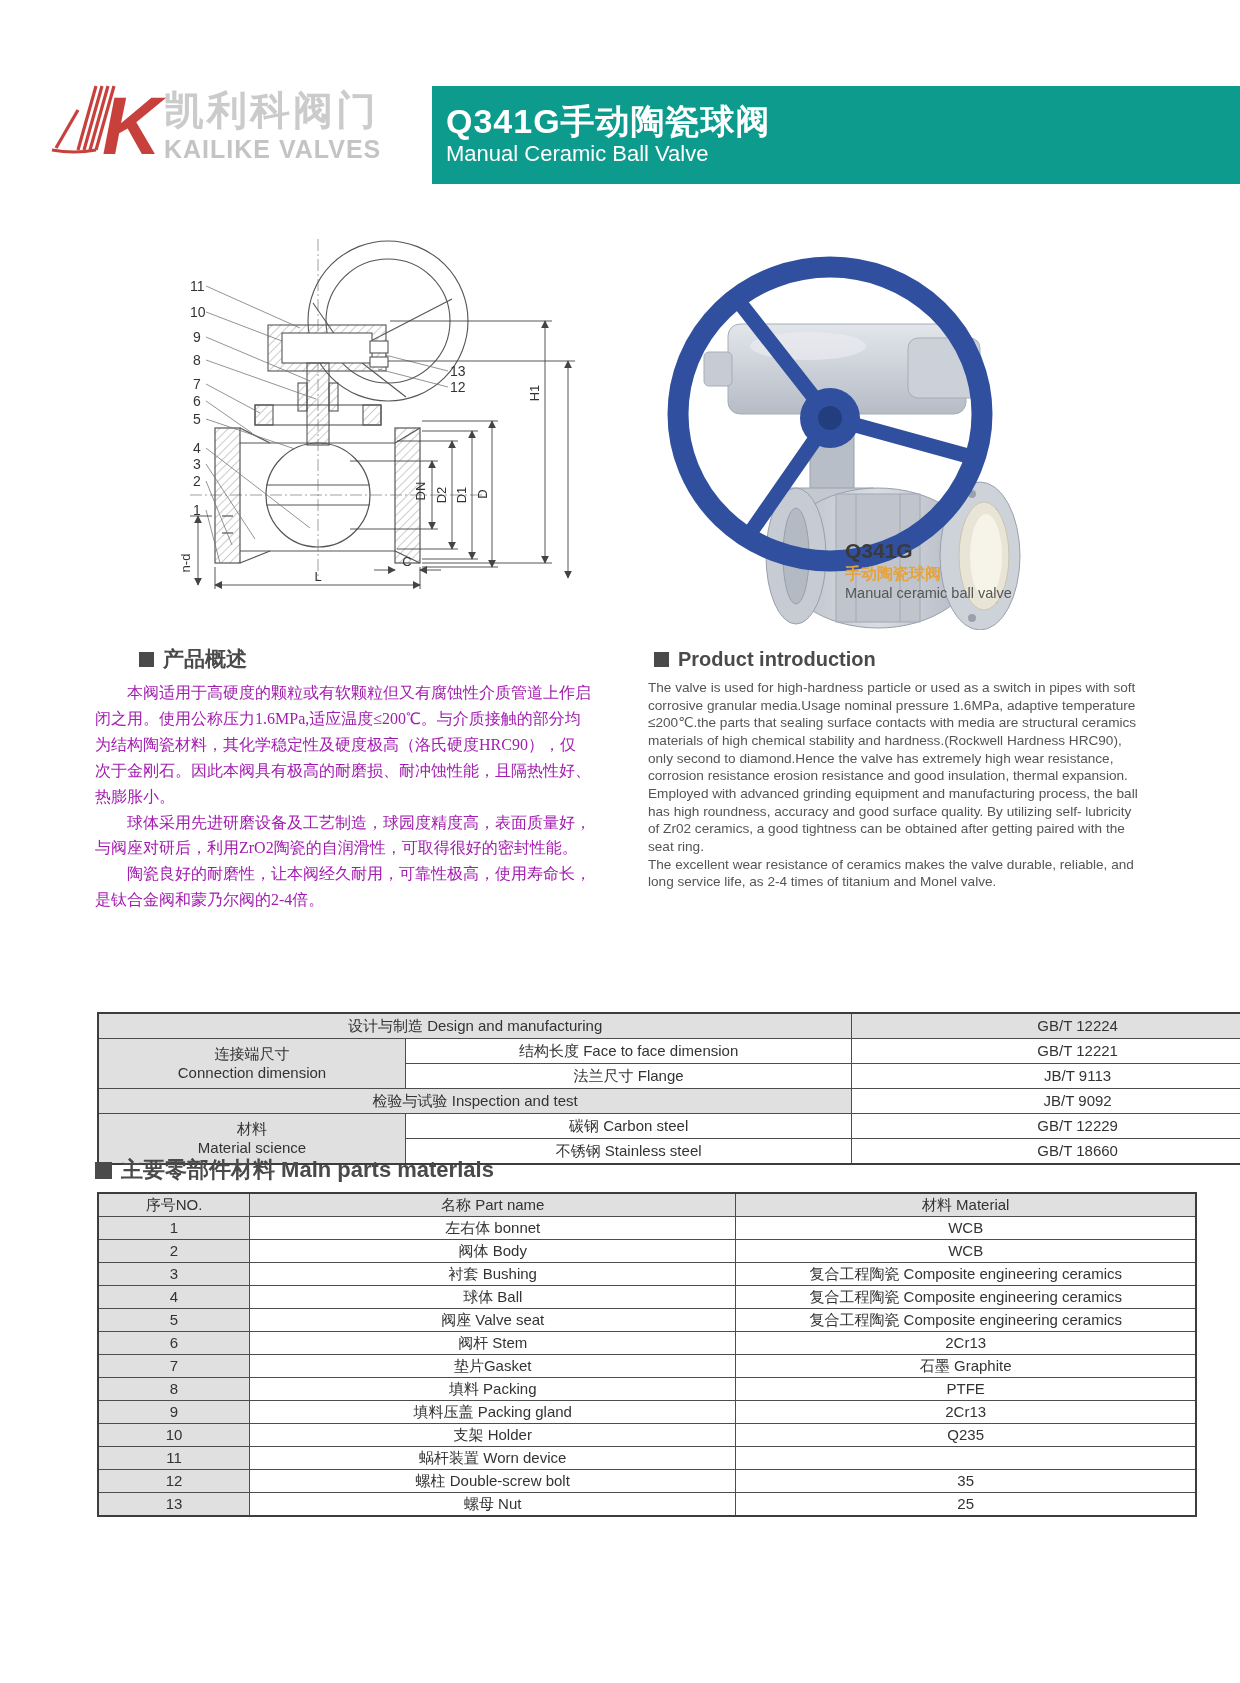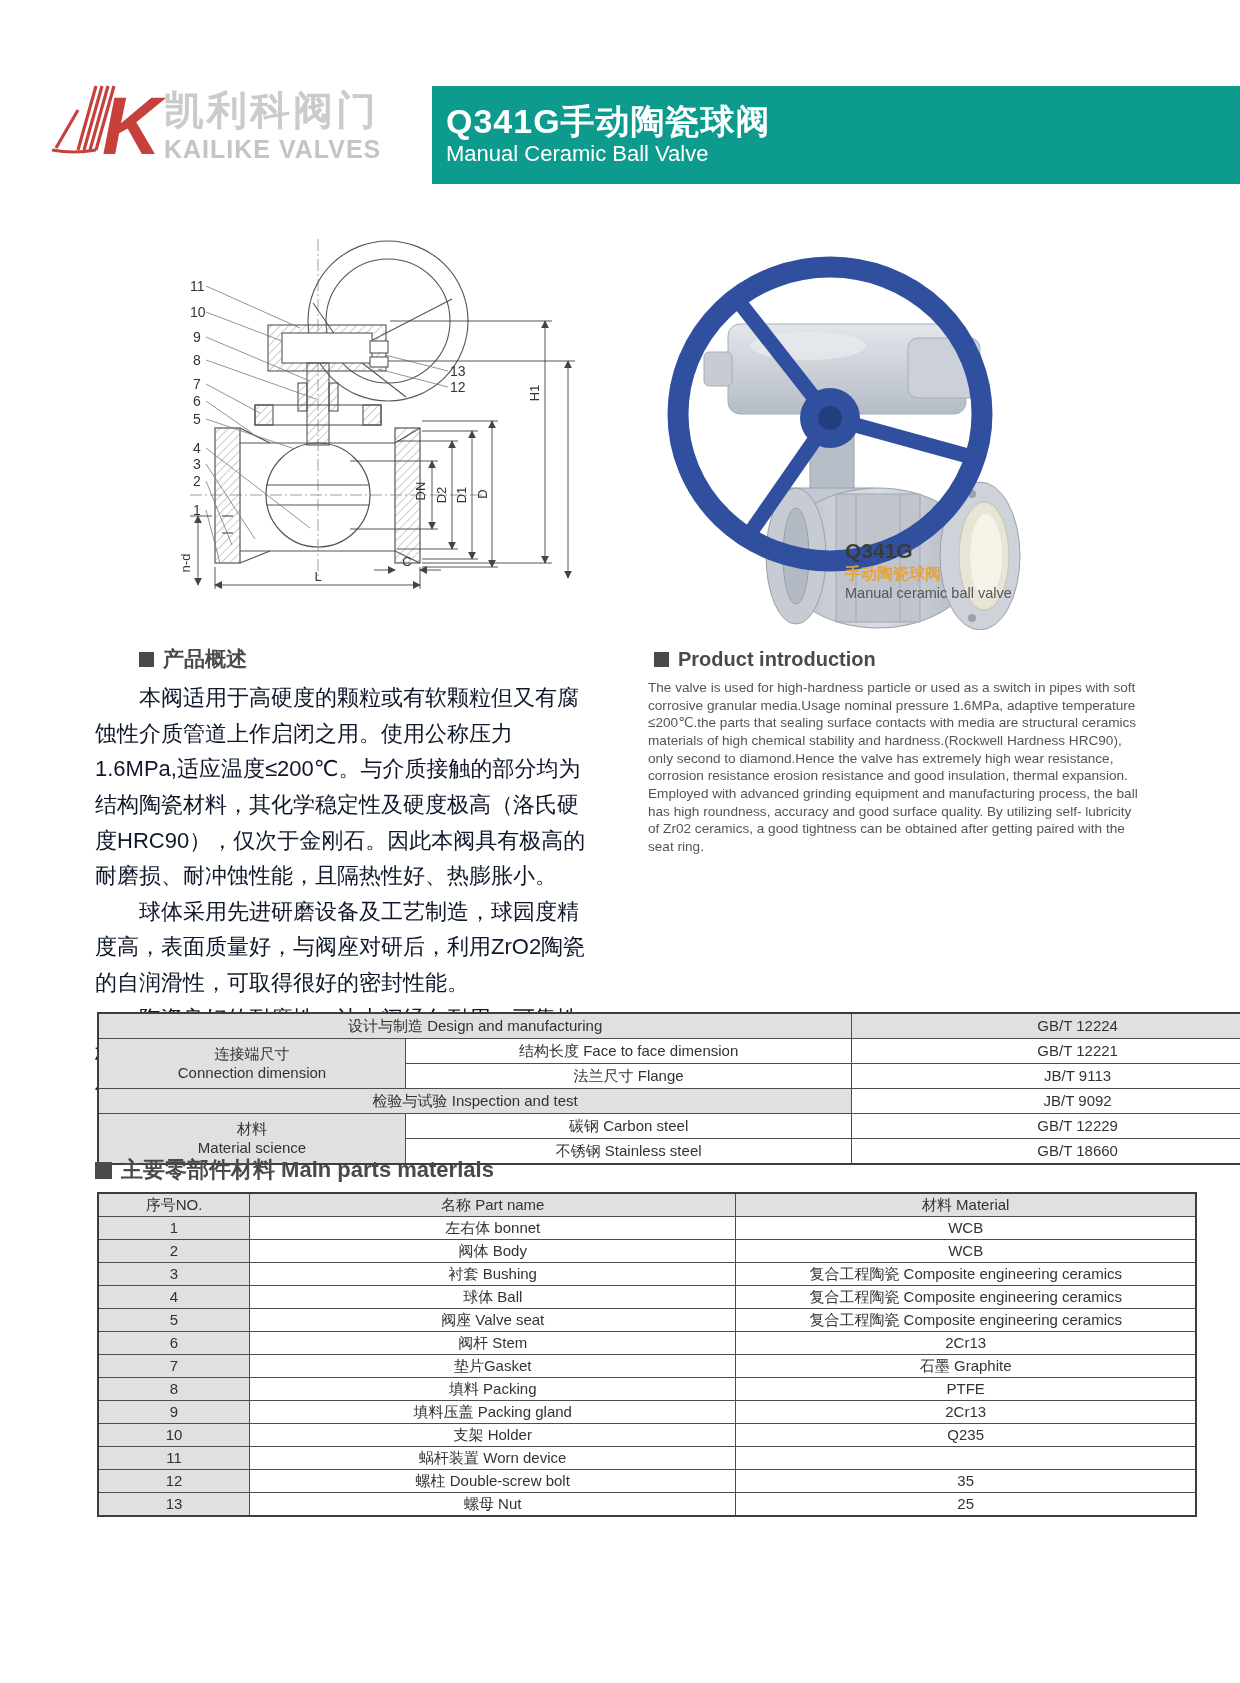--- a/index.html
+++ b/index.html
@@ -22,21 +22,21 @@
   .photo-caption .en{font-size:14.5px;color:#555;}
 
   
   .sec-head{position:absolute;font-weight:bold;color:#4a4a4a;display:flex;align-items:center;gap:9px;}
   .sec-head .sq{display:inline-block;background:#4a4a4a;flex:0 0 auto;}
   .h-zh{font-size:21px;}  .h-zh .sq{width:15px;height:15px;}
   .h-en{font-size:20px;}  .h-en .sq{width:15px;height:15px;}
   .h-big{font-size:22px;} .h-big .sq{width:17px;height:17px;}
 
   
-  .cn-text{position:absolute;left:95px;top:680px;width:496px;font-size:22px;line-height:1.62;color:#0f172a;}
+  .cn-text{position:absolute;left:95px;top:680px;width:496px;font-size:16px;line-height:1.62;color:#a21caf;font-family:Liberation Serif, serif;}
   .cn-text p{margin:0;text-indent:2em;}
   .en-text{position:absolute;left:610px;top:679px;width:492px;font-size:13.6px;line-height:1.3;color:#555;margin-left:38px;}
   .en-text p{margin:0;}
 
   
   table.spec{position:absolute;left:97px;border-collapse:collapse;table-layout:fixed;
              font-size:15px;color:#333;background:#fff;}
   table.spec td,table.spec th{border:1px solid #4d4d4d;text-align:center;vertical-align:middle;
              padding:1px 4px;white-space:pre-line;font-weight:normal;line-height:1.25;}
   table.spec{border:2px solid #3d3d3d;}
@@ -276,20 +276,21 @@
     <p>陶瓷良好的耐磨性，让本阀经久耐用，可靠性极高，使用寿命长，是钛合金阀和蒙乃尔阀的2-4倍。</p>
   </div>
 
   <div class="sec-head h-en" style="left:610px;top:648px;margin-left:44px;">
     <span class="sq"></span>
     <span>Product introduction</span>
   </div>
   <div class="en-text">
     <p>The valve is used for high-hardness particle or used as a switch in pipes with soft corrosive granular media.Usage nominal pressure 1.6MPa, adaptive temperature ≤200℃.the parts that sealing surface contacts with media are structural ceramics materials of high chemical stability and hardness.(Rockwell Hardness HRC90), only second to diamond.Hence the valve has extremely high wear resistance, corrosion resistance erosion resistance and good insulation, thermal expansion.</p>
     <p>Employed with advanced grinding equipment and manufacturing process, the ball has high  roundness, accuracy and good surface quality. By utilizing self- lubricity of Zr02 ceramics, a good tightness can be obtained after getting paired with the seat ring.</p>
+    <p>The excellent wear resistance of ceramics makes the valve durable, reliable, and long service life, as 2-4 times of titanium and Monel valve.</p>
   </div>
 
   <table class="spec" id="techTable">
     <colgroup>
         <col style="width:25.5%">
         <col style="width:37%">
         <col style="width:37.5%">
       </colgroup>
     <tbody>
         <tr>

